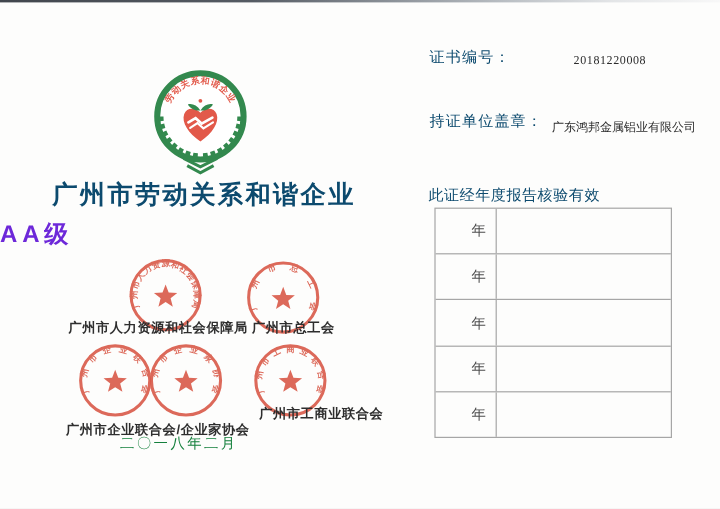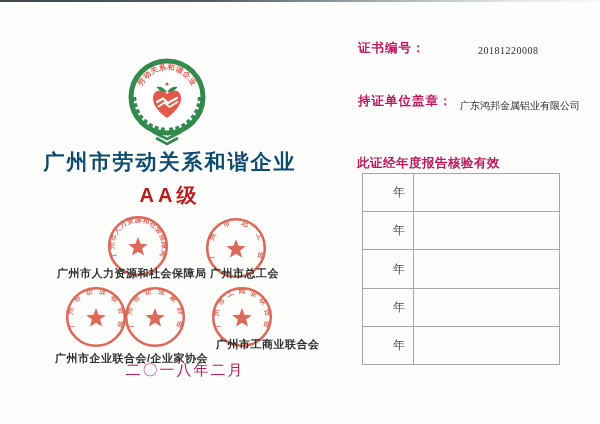--- a/index.html
+++ b/index.html
@@ -25,36 +25,36 @@
   .emblem .arc-text{fill:var(--emblem-heart-red);font-family:"Liberation Sans",sans-serif;font-size:7.5px;font-weight:bold;letter-spacing:.5px;}
   .emblem .heart{fill:var(--emblem-heart-red);}
   .emblem .hand{fill:none;stroke:#ffffff;stroke-linecap:round;}
   .emblem .leaf{fill:var(--emblem-green);}
   .emblem .bud{fill:var(--emblem-heart-red);}
   .title-1{
     position:absolute;left:0;top:148px;width:340px;text-align:center;
     font-size:21px;font-weight:bold;color:#0c4a6e;letter-spacing:2px;
   }
   .title-2{
-    position:absolute;left:0;top:182px;width:340px;text-align:center;
-    font-size:20px;font-weight:bold;color:#b91c1c;letter-spacing:4px;
+    position:absolute;left:0;top:182px;width:340px;text-align:left;
+    font-size:20px;font-weight:bold;color:#6d28d9;letter-spacing:4px;
   }
   .seal{position:absolute;width:64px;height:64px;opacity:.9;}
   .seal .rim{fill:none;stroke:var(--seal-red);stroke-width:4;}
   .seal .star{fill:var(--seal-red);}
   .seal .arc-text{fill:var(--seal-red);font-family:"Liberation Sans",sans-serif;font-size:11px;font-weight:bold;}
   .seal-label{
     position:absolute;font-size:11px;font-weight:bold;color:#2e2e2e;letter-spacing:.5px;white-space:nowrap;
   }
   .issue-date{
-    position:absolute;left:100px;top:361px;width:170px;text-align:center;
-    font-family:"Liberation Serif",serif;font-size:15px;color:#be185d;letter-spacing:2px;
+    position:absolute;left:100px;top:361px;width:170px;text-align:left;
+    font-family:"Liberation Serif",serif;font-size:12px;color:#15803d;letter-spacing:2px;
   }
   
-  .field-label{position:absolute;font-size:12.5px;font-weight:bold;color:#be185d;letter-spacing:1px;white-space:nowrap;}
+  .field-label{position:absolute;font-size:12.5px;font-weight:normal;color:#0c4a6e;letter-spacing:1px;white-space:nowrap;}
   .field-value{position:absolute;font-family:"Liberation Serif",serif;font-size:10px;color:#2b2b2b;white-space:nowrap;}
   .cert-no-label{left:358px;top:40px;}
   .cert-no-value{left:446px;top:45px;letter-spacing:.5px;margin-left:32px;}
   .holder-label{left:358px;top:93px;}
   .holder-value{left:460px;top:99px;}
   .verify-title{left:357px;top:155px;letter-spacing:.5px;}
   .verify-table{
     position:absolute;left:362px;top:173px;width:198px;height:192px;
     border:1px solid var(--table-border);display:flex;flex-direction:column;box-sizing:border-box;
   }

